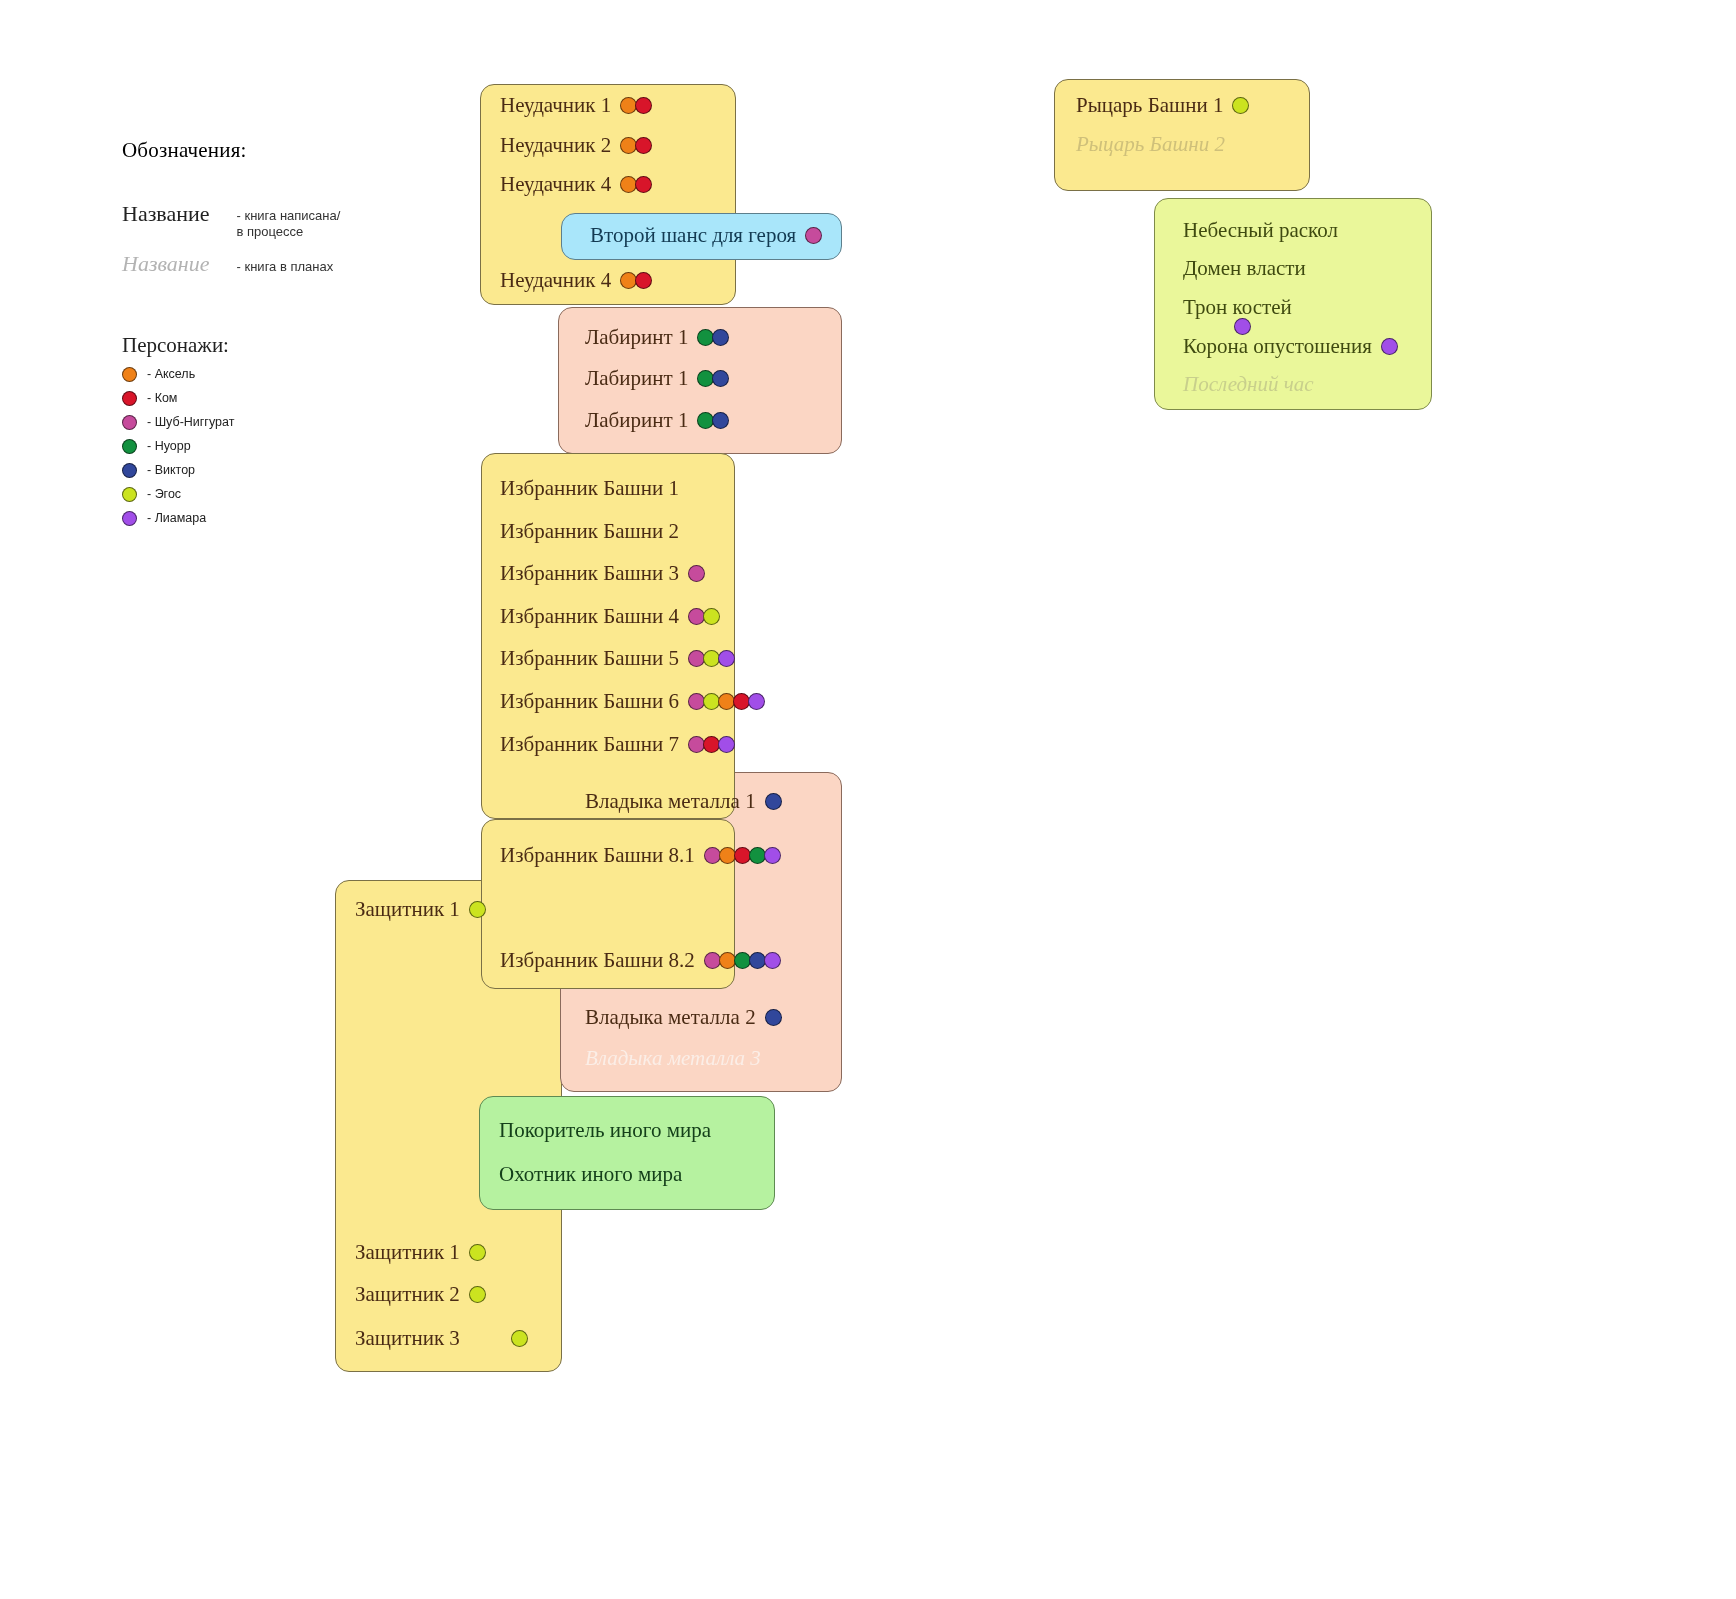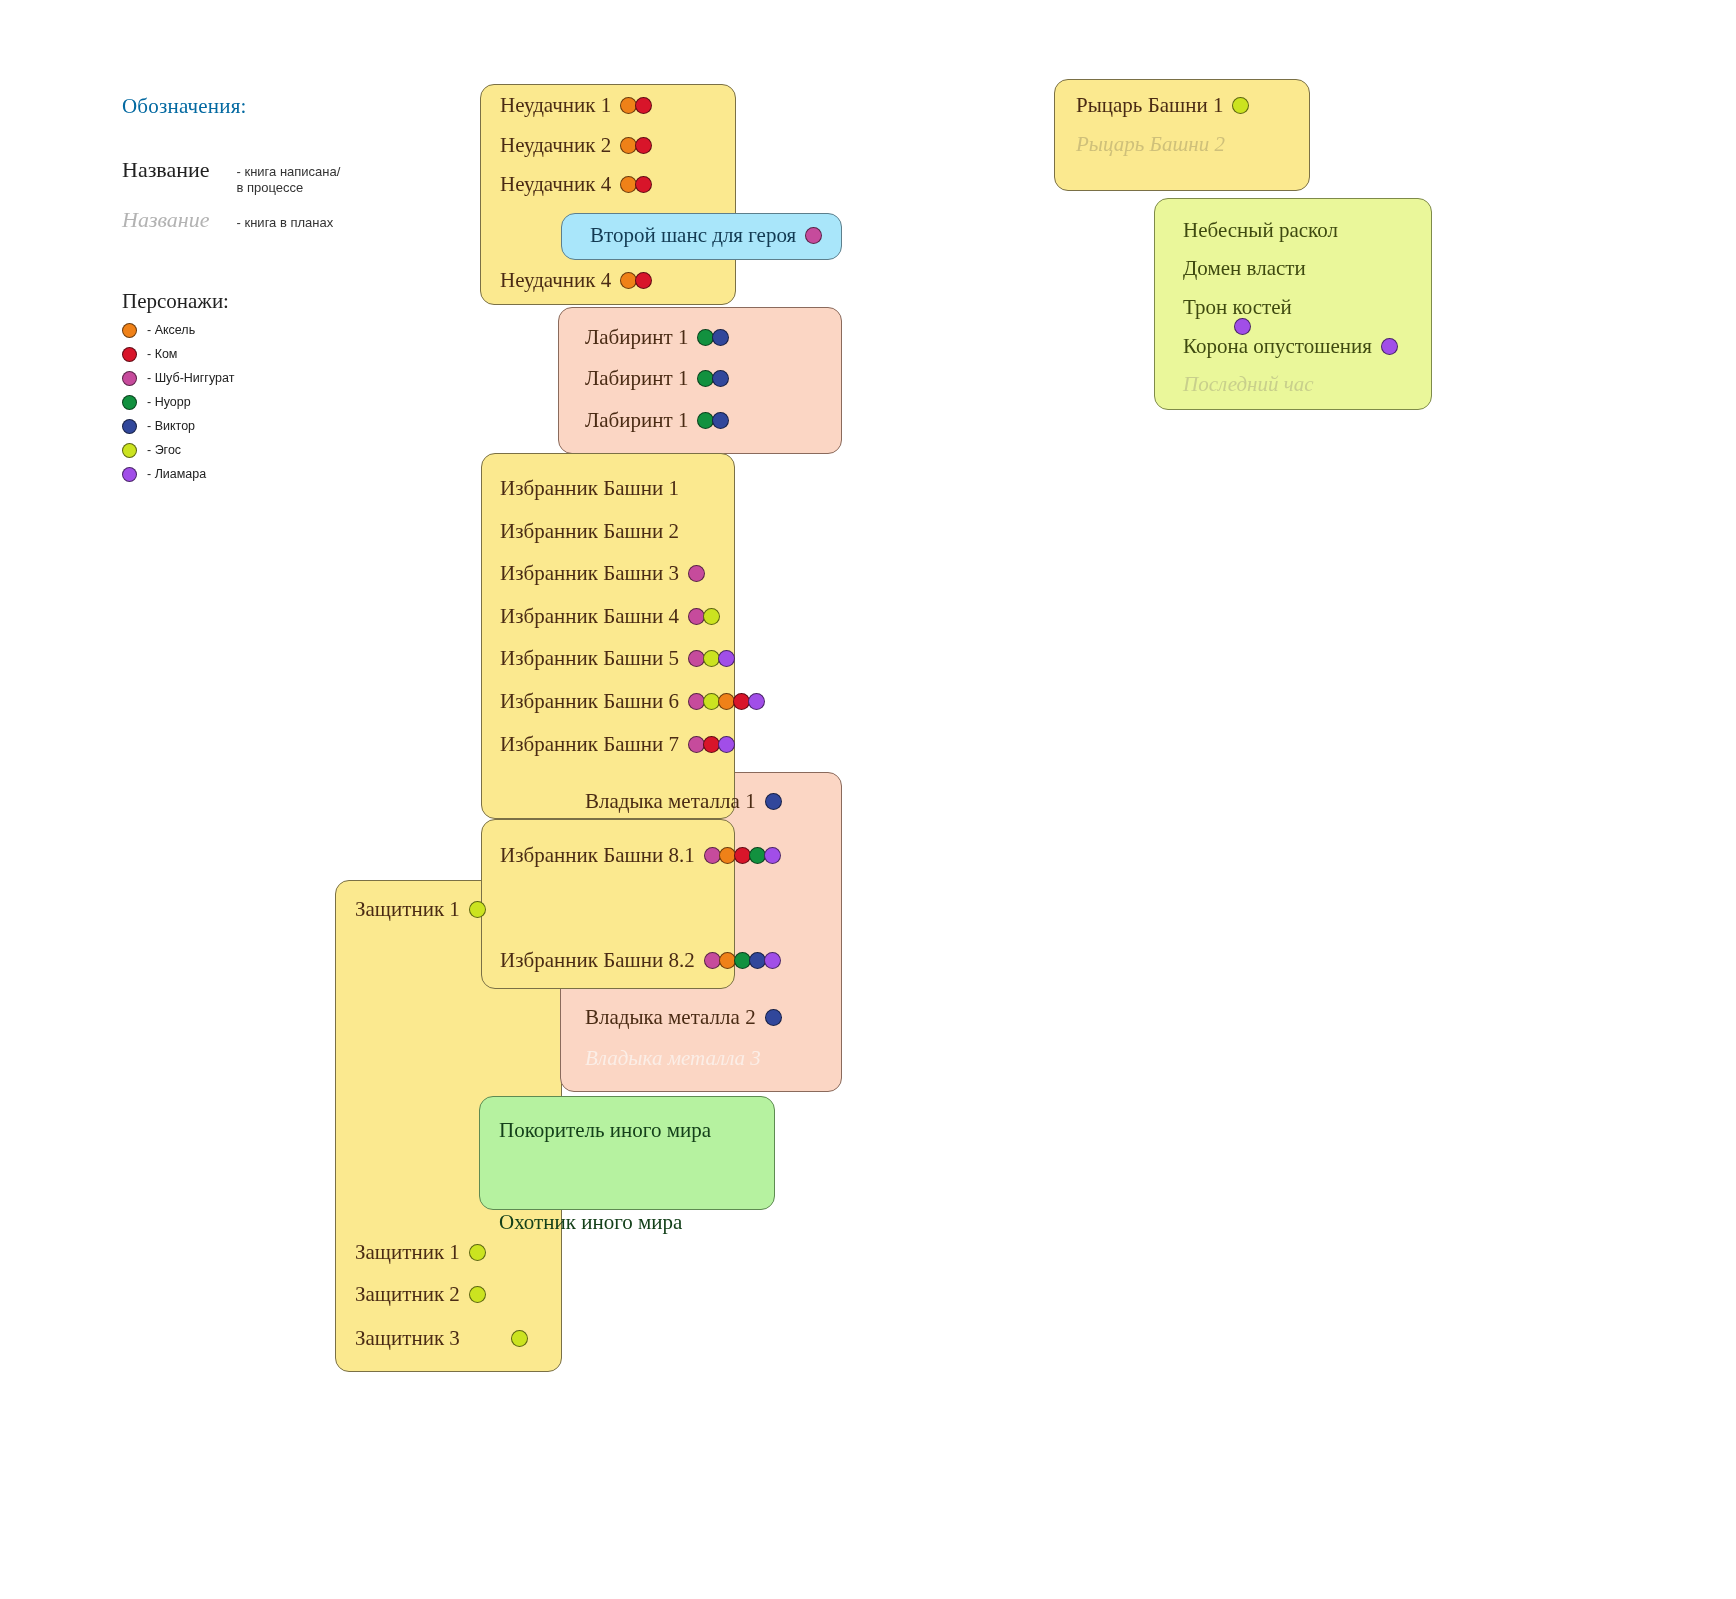--- a/index.html
+++ b/index.html
@@ -9,21 +9,21 @@
     font-family:"Liberation Serif", serif;
     position:relative;
     overflow:hidden;
   }
   .canvas{position:absolute;left:0;top:0;width:1736px;height:1599px;}
 
   
   .legend{position:absolute;left:122px;top:94px;width:330px;}
   .legend-title{
     font-family:"Liberation Serif", serif;
-    font-size:21px;color:#0369a1;letter-spacing:.2px;
+    font-size:21px;color:#000000;letter-spacing:.2px;margin-top:44px;
   }
   .legend-row{display:flex;align-items:flex-start;margin-top:18px;}
   .legend-name-written{
     font-family:"Liberation Serif", serif;font-size:22px;color:#222;
   }
   .legend-name-planned{
     font-family:"Liberation Serif", serif;font-size:22px;color:#b3b3b3;font-style:italic;
   }
   .legend-desc{
     font-family:"Liberation Sans", sans-serif;font-size:13px;color:#333;
@@ -355,21 +355,21 @@
             <span class="dot" style="background: rgb(203, 227, 32);"></span>
           </span>
         </div>
       </div>
       <div class="card green" style="position: absolute; border: none; background: none; left: 0px; top: 0px;">
         <div class="entry written" style="left: 499px; top: 1120px;">
           <span class="txt">Покоритель иного мира</span>
         </div>
       </div>
       <div class="card green" style="position: absolute; border: none; background: none; left: 0px; top: 0px;">
-        <div class="entry written" style="left: 499px; top: 1164px; margin-top: 48px;">
+        <div class="entry written" style="left: 499px; top: 1164px;">
           <span class="txt">Охотник иного мира</span>
         </div>
       </div>
       <div class="card yellow" style="position: absolute; border: none; background: none; left: 0px; top: 0px;">
         <div class="entry written" style="left: 1076px; top: 95px;">
           <span class="txt">Рыцарь Башни 1</span>
           <span class="dots">
             <span class="dot" style="background: rgb(203, 227, 32);"></span>
           </span>
         </div>

